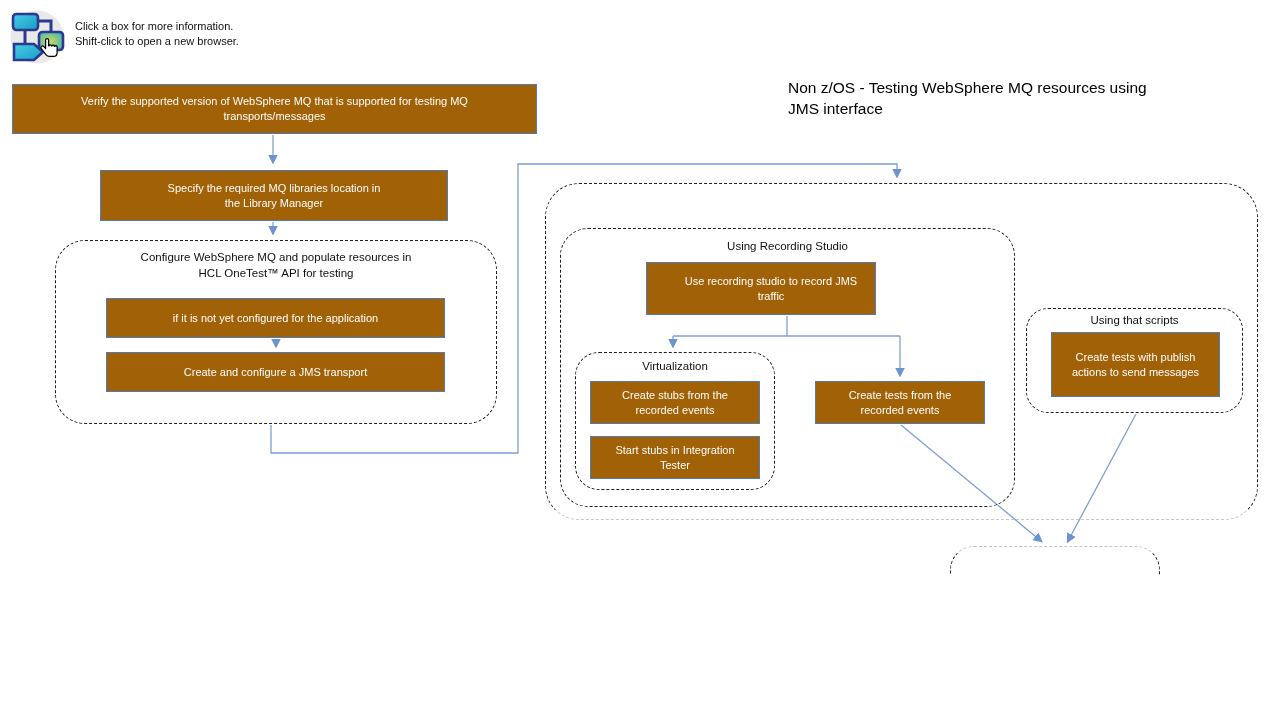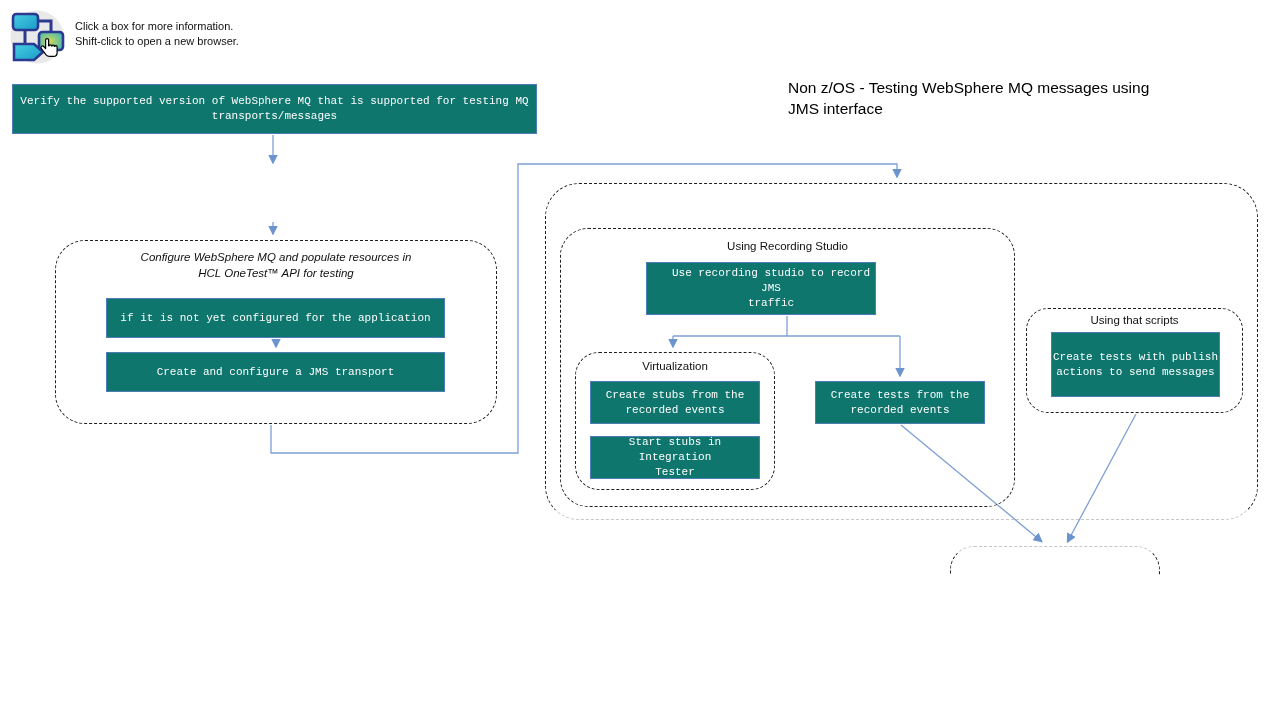--- a/index.html
+++ b/index.html
@@ -3,38 +3,38 @@
 <meta charset="utf-8">
 <style>
   html,body{margin:0;padding:0;background:#fff;}
   .canvas{
     position:relative;width:1280px;height:575px;background:#ffffff;overflow:hidden;
     font-family:"Liberation Sans",sans-serif;color:#111;
   }
   .ws{white-space:pre-line;}
   
   .node{
-    position:absolute;background:#0f766e;border:1px solid #4f7cb8;color:#fdfdfd;
+    position:absolute;background:#a16207;border:1px solid #4f7cb8;color:#fdfdfd;
     display:flex;align-items:center;justify-content:center;text-align:center;
-    font-size:11px;line-height:15px;box-sizing:border-box;cursor:pointer;font-family:Liberation Mono, monospace;
+    font-size:11px;line-height:15px;box-sizing:border-box;cursor:pointer;
   }
   
   .group{position:absolute;border:1px dashed #1f1f1f;box-sizing:border-box;background:transparent;}
   .group-label{position:absolute;font-size:11.5px;line-height:16px;text-align:center;color:#101010;}
   
   .wires{position:absolute;left:0;top:0;width:1280px;height:720px;pointer-events:none;}
   
   .instructions{position:absolute;left:75px;top:19px;font-size:11px;line-height:15px;color:#101010;}
   .page-title{position:absolute;left:788px;top:77px;width:440px;font-size:15.5px;line-height:21px;color:#000;}
   .icon-wrap{position:absolute;left:7px;top:6px;width:60px;height:60px;}
 
   #box-verify{left:12px;top:84px;width:525px;height:50px;}
   #box-specify{left:100px;top:170px;width:348px;height:51px;}
   #grp-configure{left:55px;top:240px;width:442px;height:184px;border-radius:30px;}
-  #lbl-configure{left:55px;top:249px;width:442px;font-style:italic;}
+  #lbl-configure{left:55px;top:249px;width:442px;}
   #box-ifnot{left:106px;top:298px;width:339px;height:40px;}
   #box-jms{left:106px;top:352px;width:339px;height:40px;}
 
   #grp-artifacts{left:545px;top:183px;width:713px;height:337px;border-radius:34px;border-bottom-color:#c6c6c6;}
   #lbl-artifacts{left:545px;top:193px;width:713px;}
   #grp-recording{left:560px;top:228px;width:455px;height:279px;border-radius:28px;}
   #lbl-recording{left:560px;top:238px;width:455px;}
   #box-userec{left:646px;top:262px;width:230px;height:53px;padding-left:20px;}
   #grp-virtual{left:575px;top:352px;width:200px;height:138px;border-radius:24px;}
   #lbl-virtual{left:575px;top:358px;width:200px;}
@@ -89,26 +89,30 @@
       <circle cx="30" cy="31" r="26.5" fill="#e9e9e9"></circle>
       <path d="M18,22 V42 M30,15 H44 V28" stroke="#2b3990" stroke-width="3" fill="none"></path>
       <rect x="6" y="8" width="25" height="16" rx="3.5" fill="url(#gA)" stroke="#2b3990" stroke-width="2.6"></rect>
       <path d="M7,38 H27 L36,46 L27,54 H7 Z" fill="url(#gA)" stroke="#2b3990" stroke-width="2.6"></path>
       <rect x="32" y="26" width="24" height="18" rx="3.5" fill="url(#gB)" stroke="#2b3990" stroke-width="2.6"></rect>
       <path d="M38.6,34 v8.6 l-1.8,-2 c-1.5,-1.6 -3.7,0.3 -2.5,1.9 l4.8,6.3 c0.8,1 1.9,1.6 3.2,1.6 h4.3 c2.1,0 3.5,-1.4 3.5,-3.7 v-5.9 c0,-1.4 -1.9,-1.7 -2.3,-0.3 l-0.4,-0.1 c0,-1.4 -2.1,-1.7 -2.5,-0.3 l-0.4,-0.1 c-0.1,-1.4 -2.1,-1.6 -2.4,-0.2 l-0.5,-0.05 V34 c0,-1.9 -3,-1.9 -3,0 z" fill="#ffffff" stroke="#000000" stroke-width="1.2" stroke-linejoin="round"></path>
     </svg>
   </div>
   <div class="instructions ws">Click a box for more information.
 Shift-click to open a new browser.</div>
-  <div class="page-title ws">Non z/OS - Testing WebSphere MQ messages using
+  <div class="page-title ws">Non z/OS - Testing WebSphere MQ resources using
 JMS interface</div>
 
   <div class="node" id="box-verify">
     <span class="ws">Verify the supported version of WebSphere MQ that is supported for testing MQ
 transports/messages</span>
+  </div>
+  <div class="node" id="box-specify">
+    <span class="ws">Specify the required MQ libraries location in
+the Library Manager</span>
   </div>
 
   <div class="group" id="grp-configure"></div>
   <div class="group-label ws" id="lbl-configure">Configure WebSphere MQ and populate resources in
 HCL OneTest™ API for testing</div>
   <div class="node" id="box-ifnot">
     <span class="ws">if it is not yet configured for the application</span>
   </div>
   <div class="node" id="box-jms">
     <span class="ws">Create and configure a JMS transport</span>

